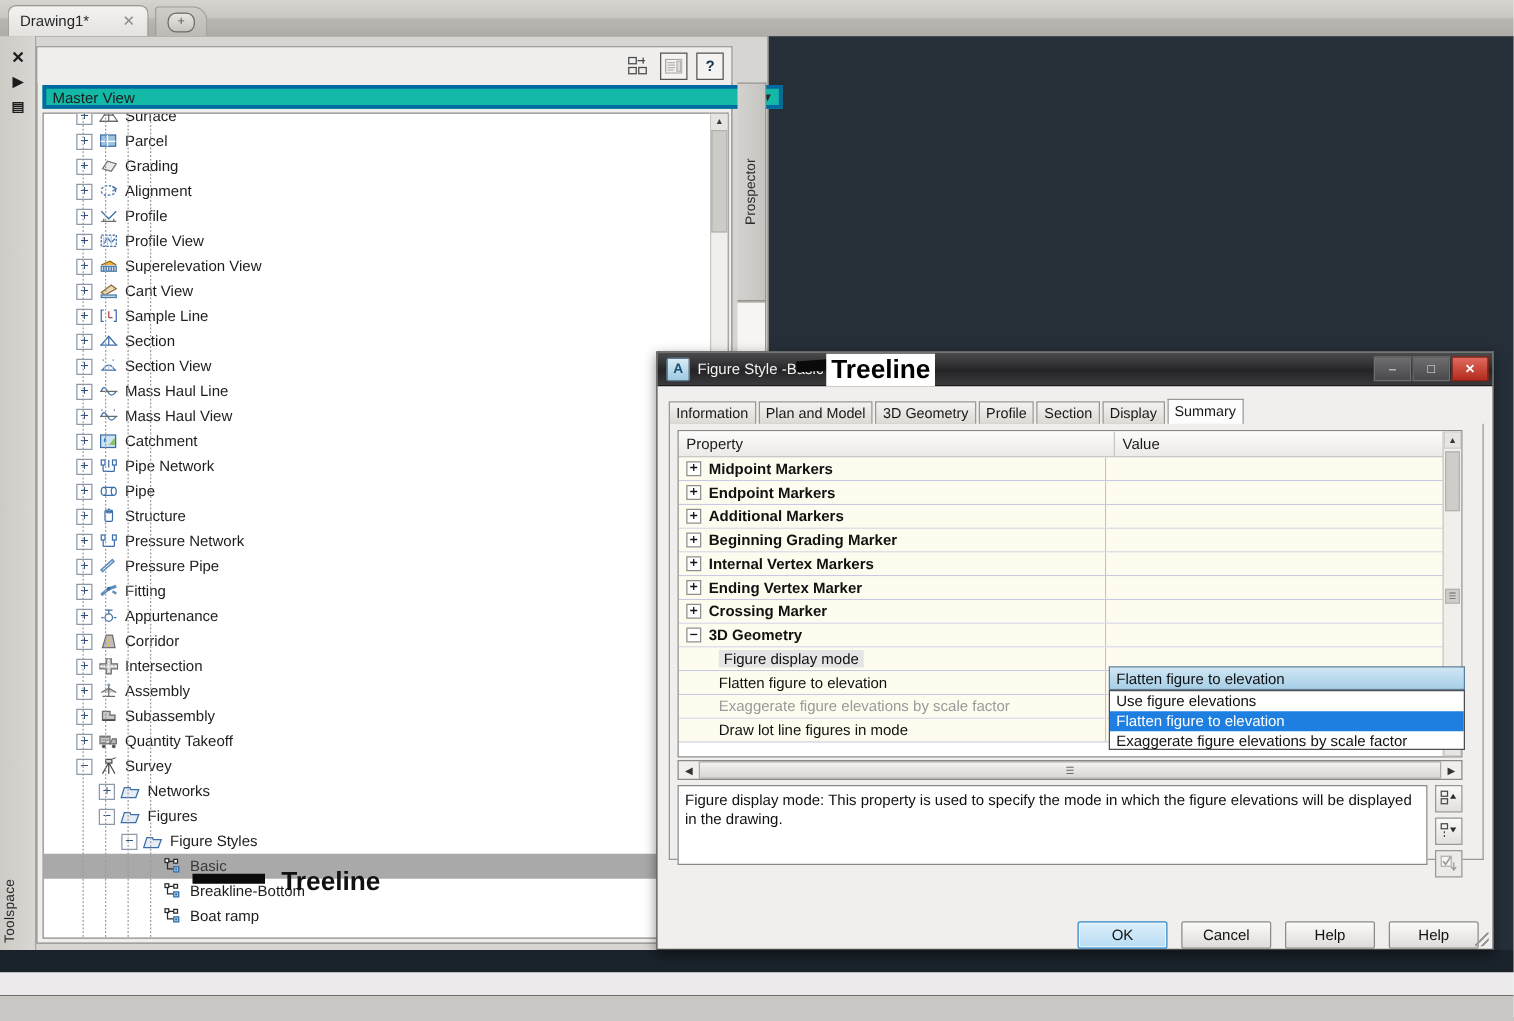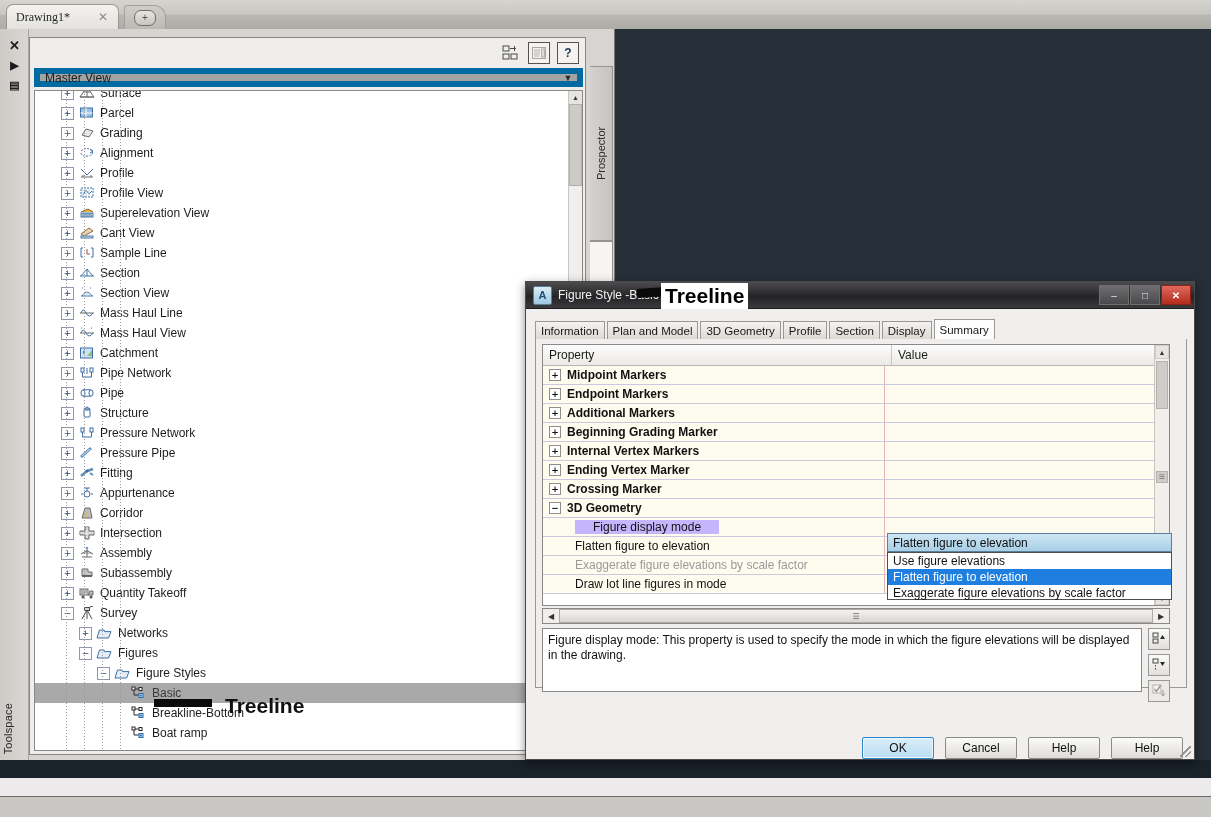--- a/index.html
+++ b/index.html
@@ -17,21 +17,21 @@
     background: linear-gradient(to bottom, #d6d4cf 0%, #c9c7c2 48%, #b9b7b2 52%, #aeaca7 100%);
     border-bottom: 1px solid #8d8b86;
   }
   .doctab {
     position: absolute; left: 6px; top: 4px; height: 25px; width: 113px;
     background: linear-gradient(to bottom, #f3f2ef, #e4e2de);
     border: 1px solid #9b9994; border-bottom: none;
     border-radius: 7px 7px 0 0;
     display: flex; align-items: center; box-sizing: border-box;
   }
-  .doctab .lbl { font-size: 12px; color: #26262a; padding-left: 9px; flex: 1; font-family: Liberation Serif, serif; }
+  .doctab .lbl { font-size: 12px; color: #26262a; padding-left: 9px; flex: 1; }
   .doctab .x { font-size: 12px; color: #8d8b88; padding-right: 10px; }
   .newtab {
     position: absolute; left: 124px; top: 5px; width: 40px; height: 24px;
     background: linear-gradient(to bottom, #cfcdc8, #bbb9b4);
     border: 1px solid #a3a19c; border-bottom: none;
     border-radius: 3px 12px 0 0;
     display: flex; align-items: center; justify-content: center;
   }
   .newtab .pill {
     width: 20px; height: 14px; border: 1px solid #6f6d69; border-radius: 7px;
@@ -89,22 +89,22 @@
   }
   .ts-titlerow { position: absolute; left:0; top:0; width:100%; height:28px; background:#efeeec; }
   .ts-icons { position:absolute; right:6px; top:4px; display:flex; gap:7px; }
   .icobox {
     width:20px; height:20px; display:flex; align-items:center; justify-content:center;
   }
   .icobox.framed{ border:1px solid #565450; background:#f4f3f1; }
   .icobox.flat{ border:1px solid transparent; }
 
   .ts-combo {
-    position:absolute; left:4px; top:30px; width:549px; height:19px;
-    background:#a3a3a3; border:6px solid #0369a1; box-sizing:border-box;
+    position:absolute; left:4px; top:30px; width:592px; height:19px;
+    background:#14b8a6; border:3px solid #0369a1; box-sizing:border-box;
     display:flex; align-items:center;
   }
   .ts-combo .val{ font-size:12px; color:#1b1b1b; padding-left:5px; flex:1; }
   .ts-combo .arw{ width:18px; text-align:center; font-size:9px; color:#2a2a2a; }
 
   .ts-tree {
     position:absolute; left:4px; top:52px; width:549px; height:661px;
     background:#fff; border:1px solid #8b8986; box-sizing:border-box;
     overflow:hidden;
   }
@@ -226,21 +226,21 @@
   .gc-val{ flex:1; background:#fdfcee; display:flex; align-items:center; padding-left:6px; box-sizing:border-box;}
   .grow.cat .gc-prop{ font-weight:bold; }
   .gexp{
     width:10px;height:10px;border:1px solid #8f8f8f;background:#fff;
     display:flex;align-items:center;justify-content:center;
     font-size:9px;line-height:9px;color:#111; margin:0 6px 0 6px; flex:none;
     font-family:"DejaVu Sans", sans-serif;
   }
   .sub-label{ margin-left:32px; }
   .sub-label.dim{ color:#9a9a9a; }
-  .cell-hl{ background:#c4b5fd; padding:0 18px; }
+  .cell-hl{ background:#e5e5e5; padding:0 4px; }
 
   .grid-vsb{
     position:absolute; right:0; top:0; width:14px; height:100%;
     background:#f1efec; border-left:1px solid #c8c6c2;
   }
   .gsb-arrow{height:14px;display:flex;align-items:center;justify-content:center;font-size:7px;color:#333;background:#e7e5e1;border:1px solid #cfcdc9;box-sizing:border-box;}
   .gsb-thumb{position:absolute;left:1px;right:1px;background:#cfcdc9;border:1px solid #b4b2ae;}
 
   
   .dd-field{

